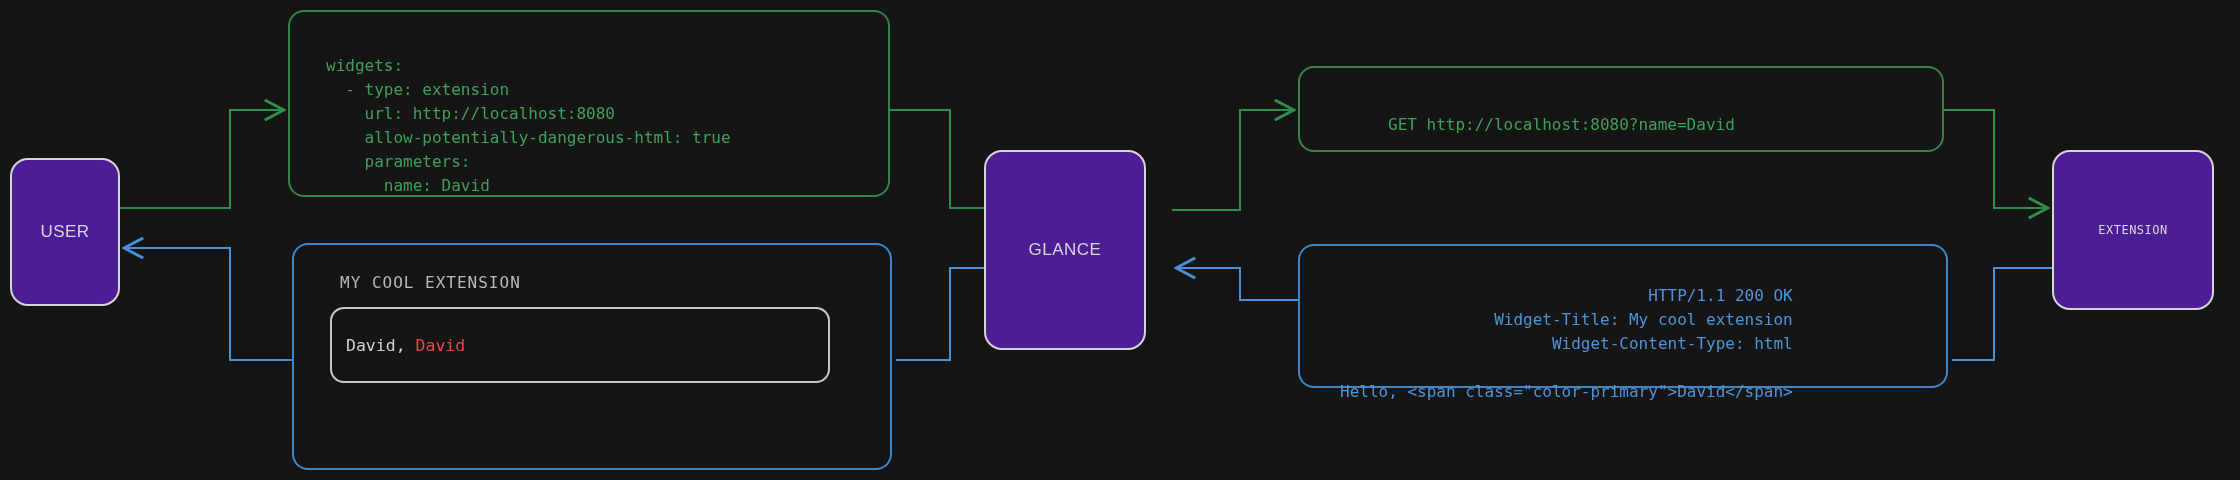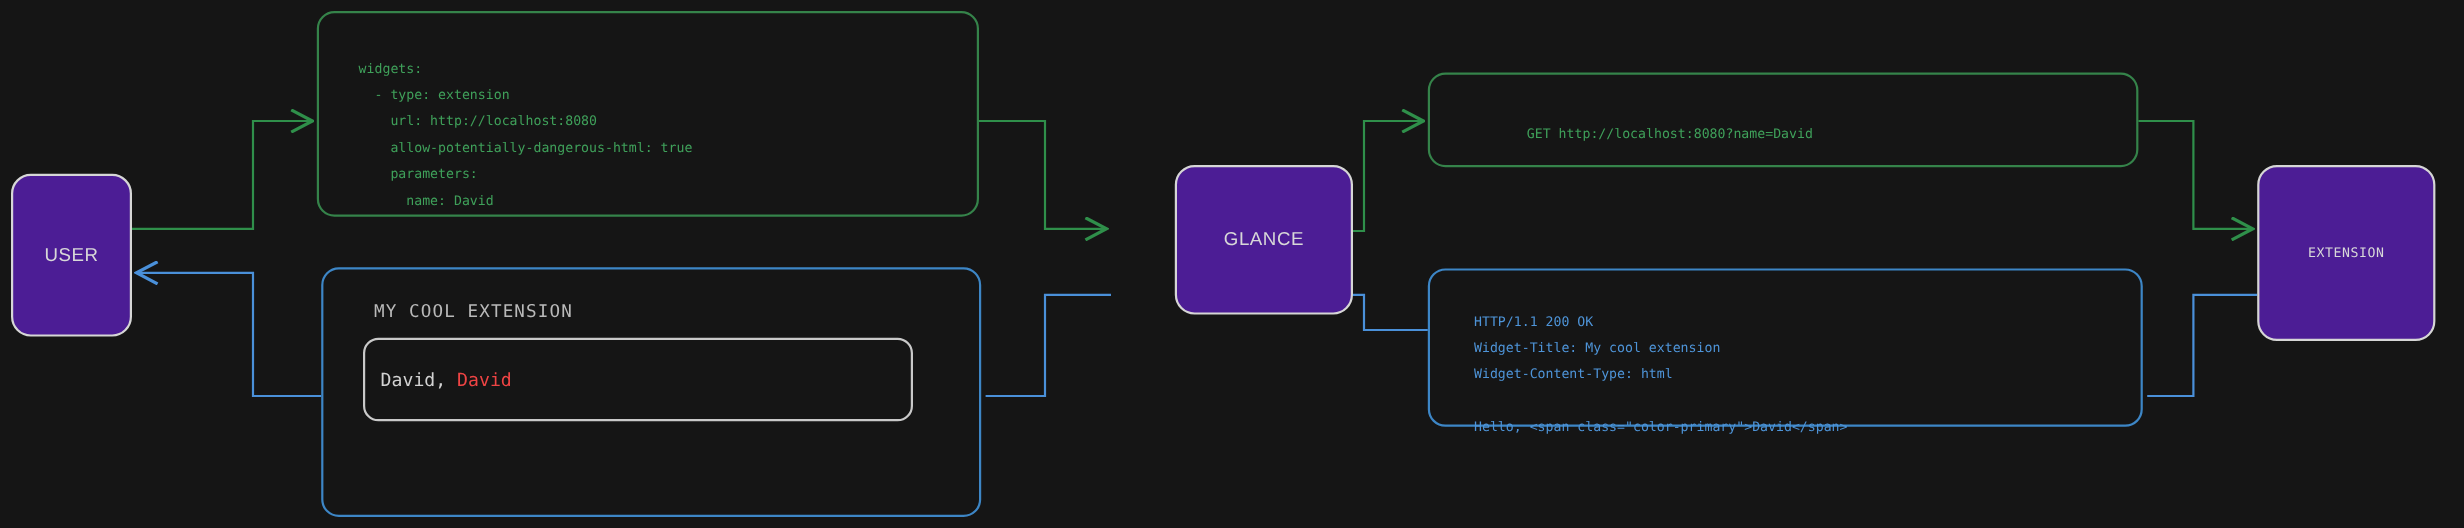--- a/index.html
+++ b/index.html
@@ -40,43 +40,43 @@
   .actor-label-sans {
     font-family: "Liberation Sans", "DejaVu Sans", sans-serif;
     font-size: 17px;
   }
   .actor-label-mono {
     font-family: "DejaVu Sans Mono", "Liberation Mono", monospace;
     font-size: 12px;
   }
 
   #node-user     { left: 10px;   top: 158px; width: 110px; height: 148px; }
-  #node-glance   { left: 1068px; top: 150px; width: 162px; height: 136px; }
+  #node-glance   { left: 984px; top: 150px; width: 162px; height: 200px; }
   #node-extension{ left: 2052px; top: 150px; width: 162px; height: 160px; }
 
   
   .msgbox {
     position: absolute;
     box-sizing: border-box;
     border-radius: 16px;
     background: #151515;
     border: 2px solid #35834a;
   }
   .msgbox.blue { border-color: #3d86c6; }
 
   .code {
     position: absolute;
     white-space: pre;
     font-family: "DejaVu Sans Mono", "Liberation Mono", monospace;
-    font-size: 12px;
+    font-size: 16px;
     line-height: 24px;
     letter-spacing: 0px;
   }
   .code.green { color: #3fa05a; }
-  .code.blue  { color: #4e94d8; }
+  .code.blue  { color: #4e94d8; text-align: right; }
 
   #box-yaml      { left: 288px;  top: 10px;  width: 602px; height: 187px; }
   #box-yaml .code{ left: 36px;   top: 26px; }
 
   #box-get       { left: 1298px; top: 66px;  width: 646px; height: 86px; }
   #box-get .code { left: 40px;   top: 29px; margin-left: 48px; }
 
   #box-response  { left: 1298px; top: 244px; width: 650px; height: 144px; }
   #box-response .code { left: 40px; top: 22px; }
 

